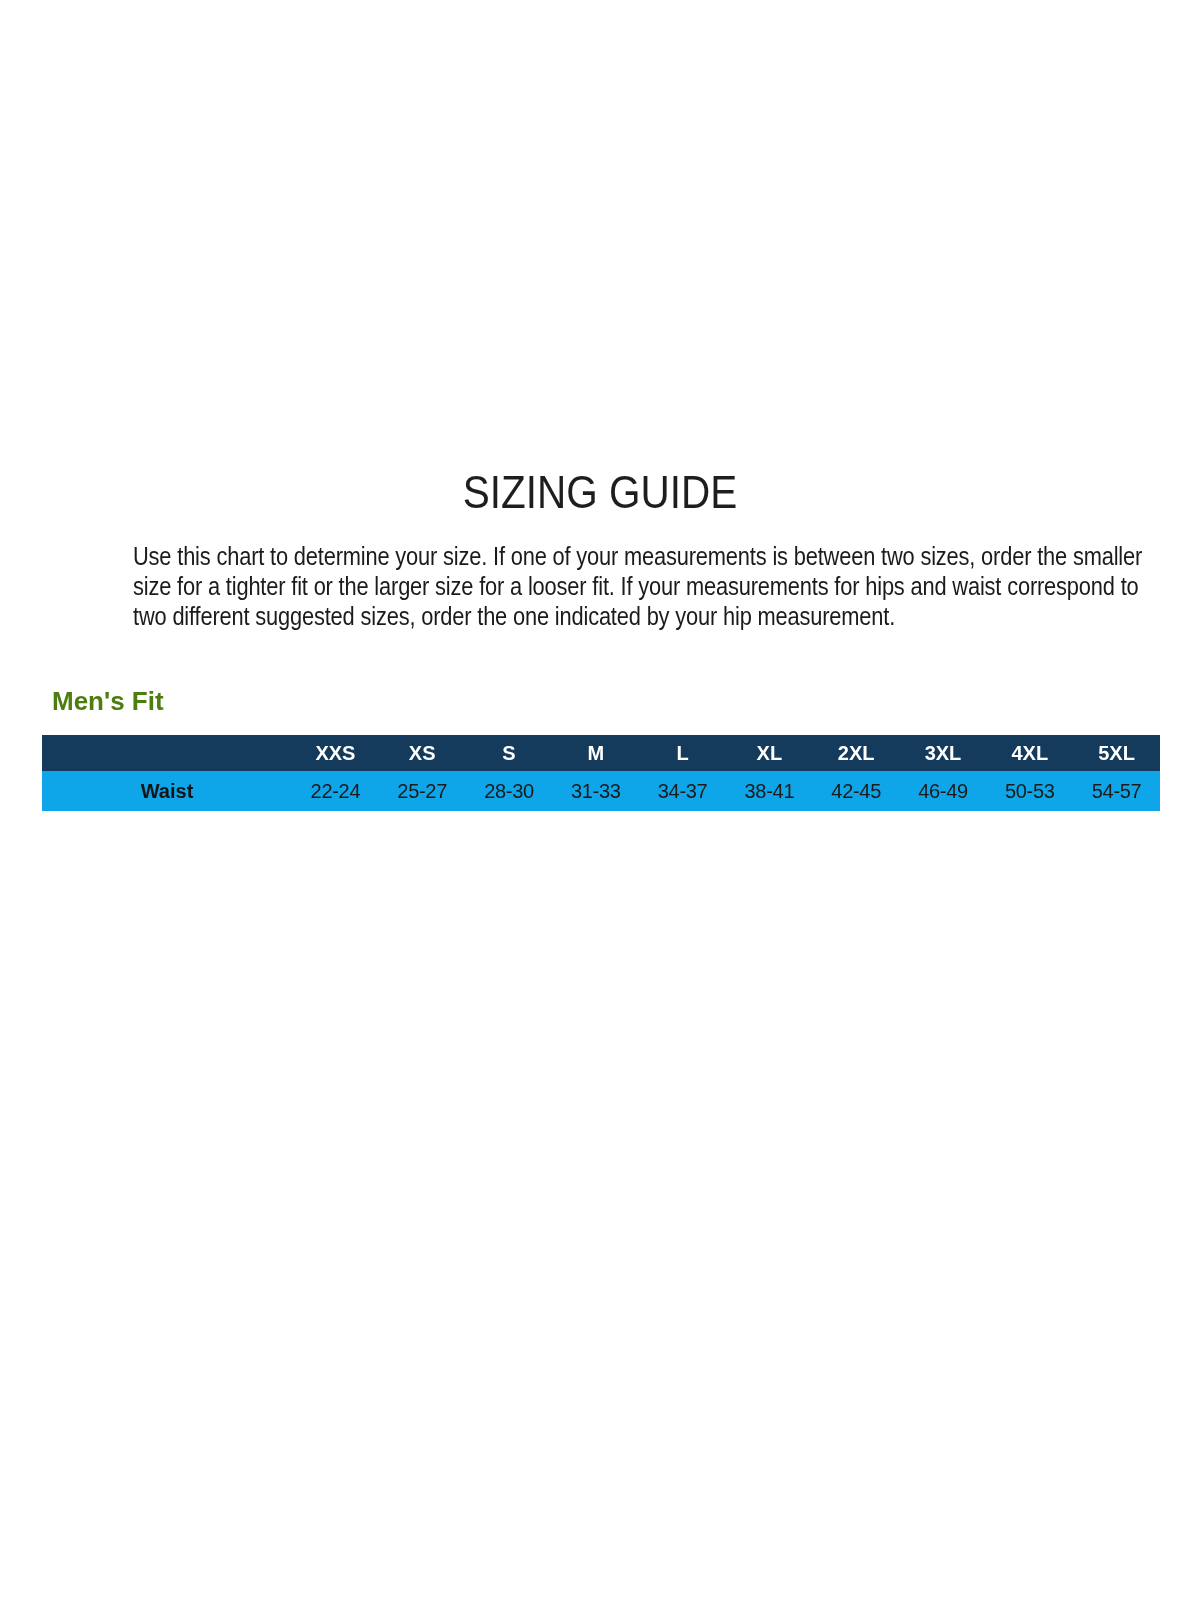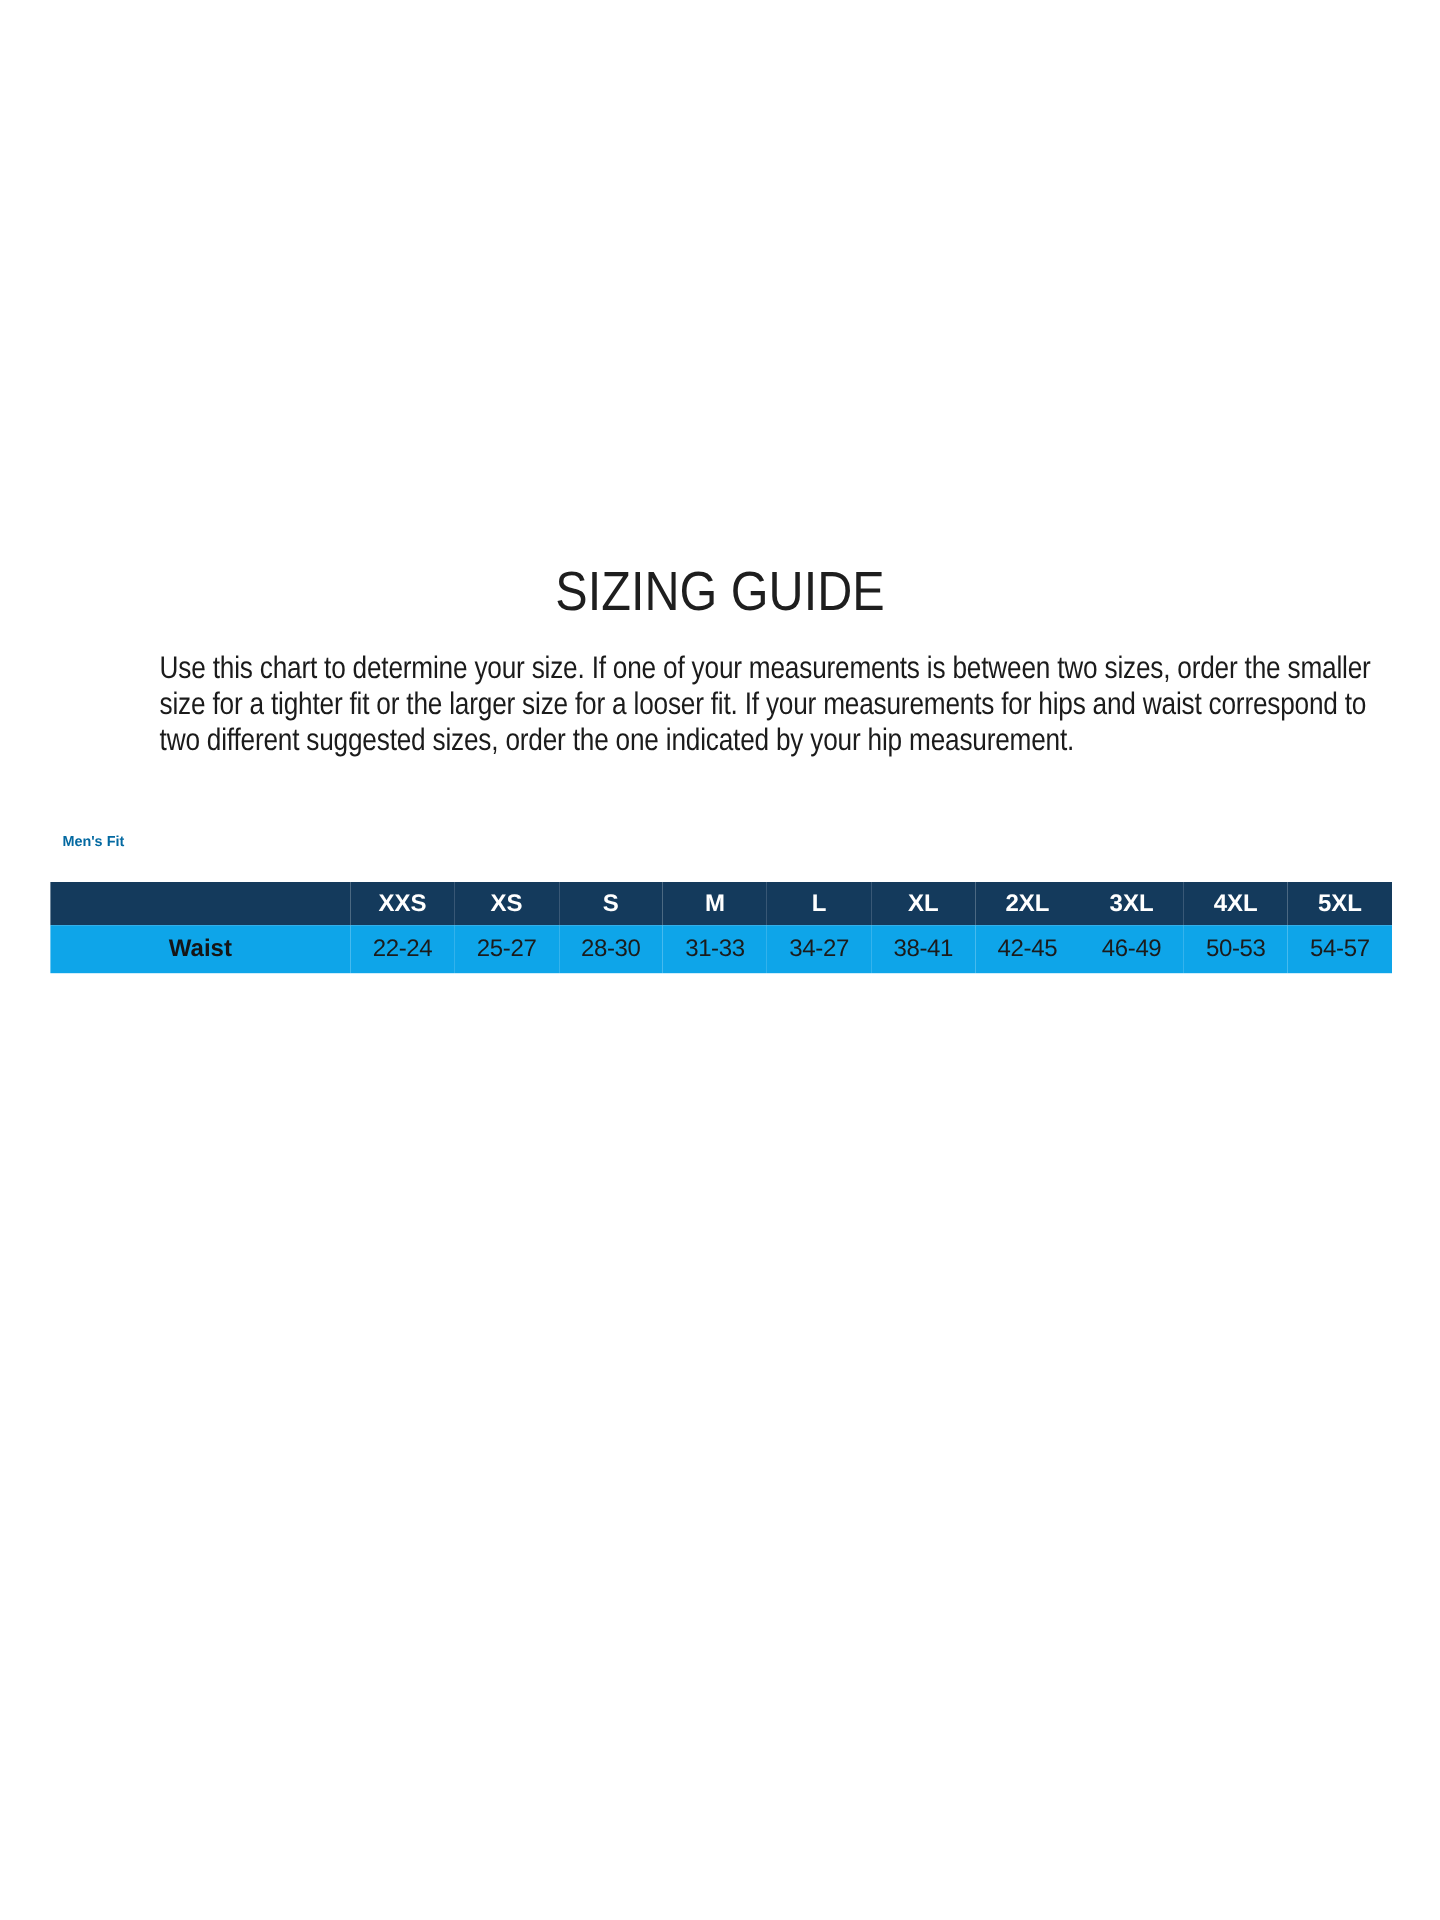--- a/index.html
+++ b/index.html
@@ -38,24 +38,24 @@
   }
   .intro .line {
     white-space: nowrap;
     transform: scaleX(0.84);
     transform-origin: left center;
   }
   .section-label {
     position: absolute;
     top: 688px;
     left: 52px;
-    font-size: 12px;
+    font-size: 26px;
     line-height: 26px;
     font-weight: 700;
-    color: #0369a1;
+    color: #4d7c0f;
   }
   table.size-table {
     position: absolute;
     top: 735px;
     left: 42px;
     width: 1118px;
     border-collapse: collapse;
     table-layout: fixed;
   }
   table.size-table col.label-col { width: 250px; }
@@ -127,21 +127,21 @@
         <th>5XL</th>
       </tr>
     </thead>
     <tbody>
       <tr class="alt">
         <th>Waist</th>
         <td>22-24</td>
         <td>25-27</td>
         <td>28-30</td>
         <td>31-33</td>
-        <td>34-27</td>
+        <td>34-37</td>
         <td>38-41</td>
         <td>42-45</td>
         <td>46-49</td>
         <td>50-53</td>
         <td>54-57</td>
       </tr>
     </tbody>
   </table>
 
 </div>

